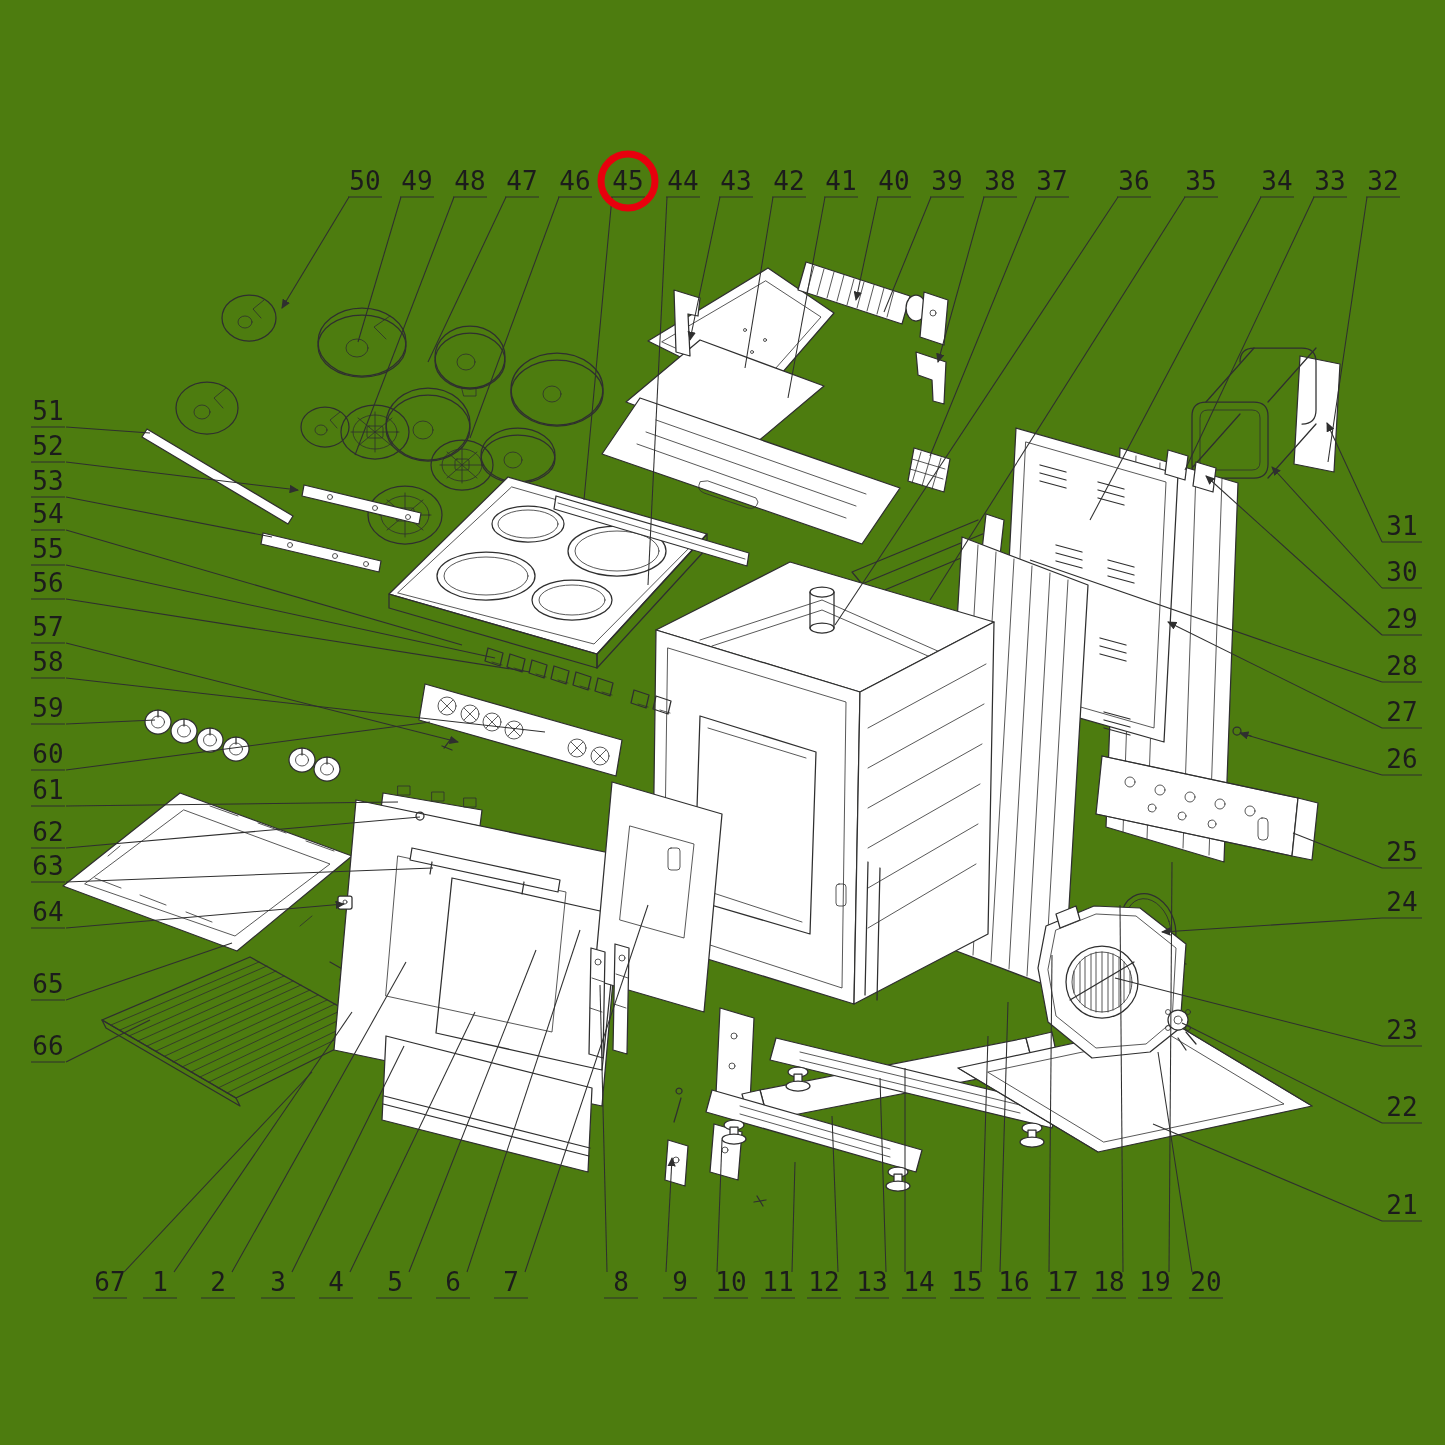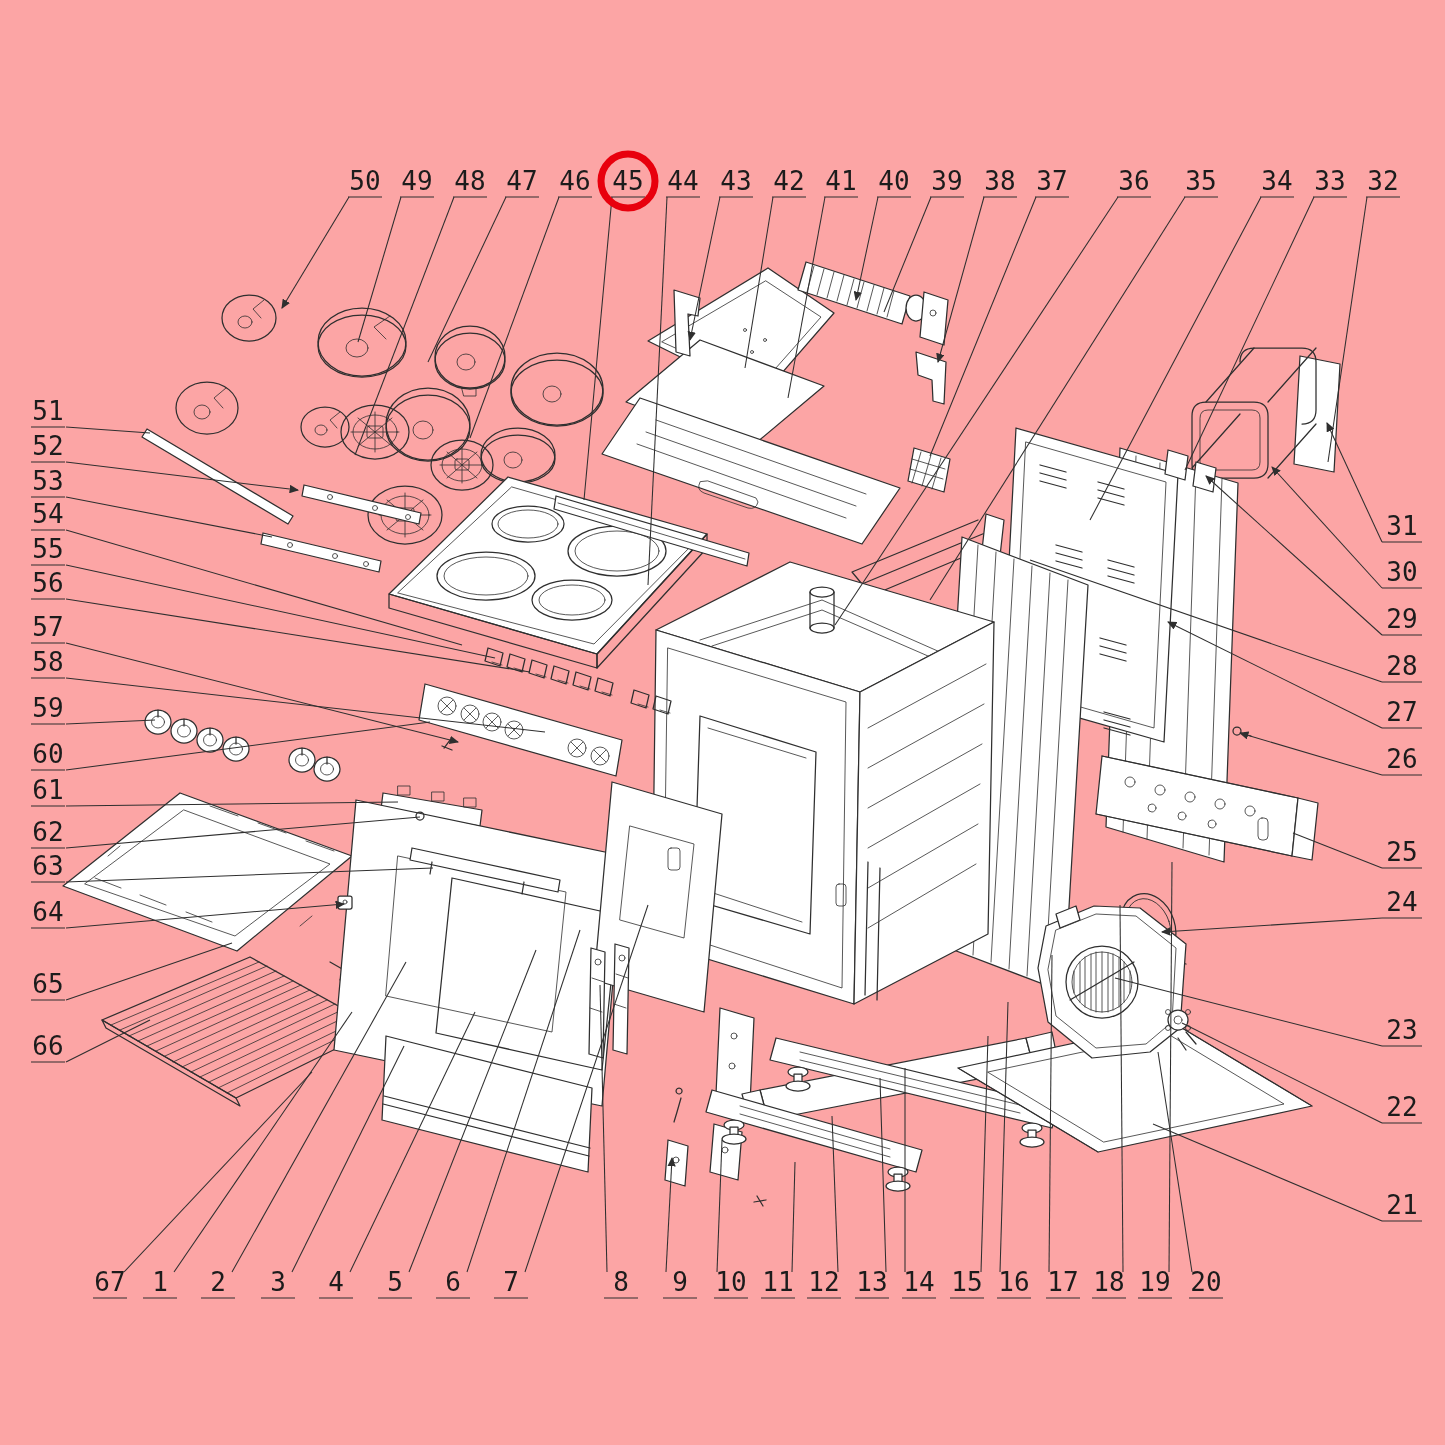--- a/index.html
+++ b/index.html
@@ -1,16 +1,16 @@
 <!DOCTYPE html>
 <html><head>
 <meta charset="utf-8">
 <style>
   html,body{margin:0;padding:0;background:#fff;}
-  .stage{position:relative;width:1445px;height:1445px;background:#fca5a5;
+  .stage{position:relative;width:1445px;height:1445px;background:#4d7c0f;
          font-family:"DejaVu Sans Mono","Liberation Mono",monospace;}
   svg{display:block}
   .s{fill:none;stroke:#2f2f2f;stroke-width:1.25;stroke-linejoin:round;stroke-linecap:round}
   .sw{fill:#ffffff;stroke:#2f2f2f;stroke-width:1.25;stroke-linejoin:round;stroke-linecap:round}
   .thin{stroke-width:.8}
   .lead{fill:none;stroke:#2f2f2f;stroke-width:1.05}
   .lbl{font:26px "DejaVu Sans Mono","Liberation Mono",monospace;fill:#1c1c1c}
 </style>
 </head>
 <body>

